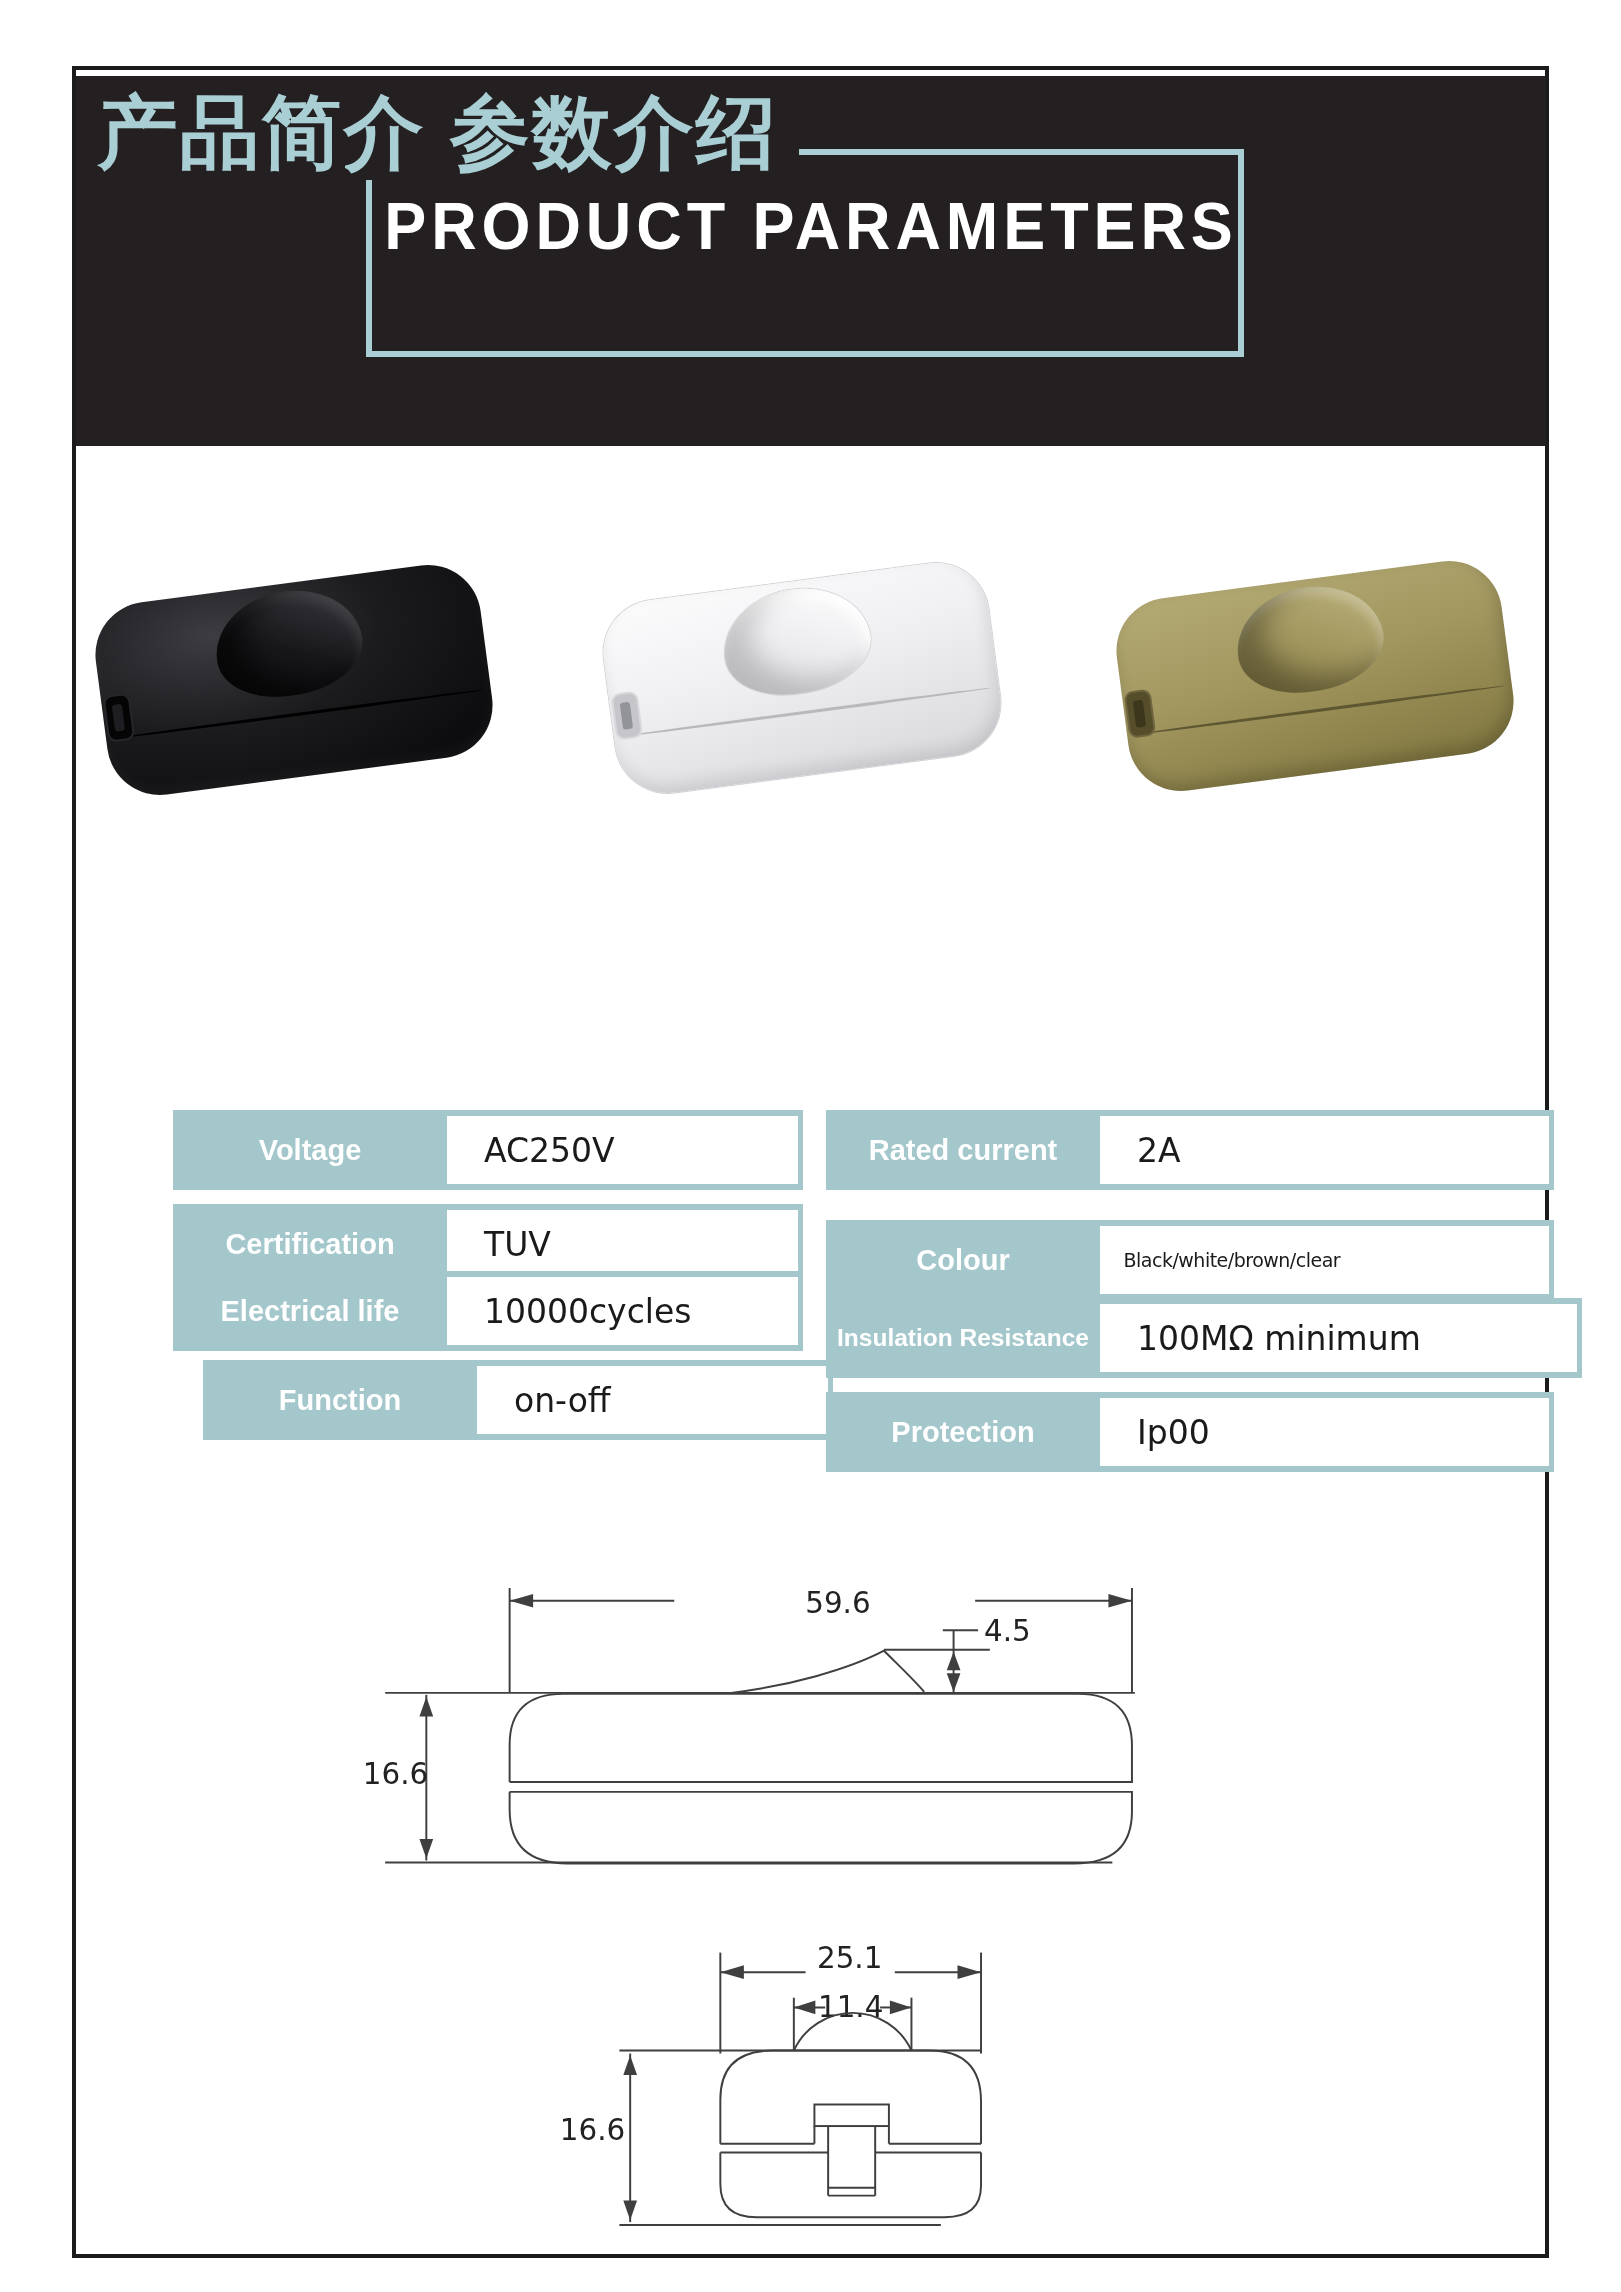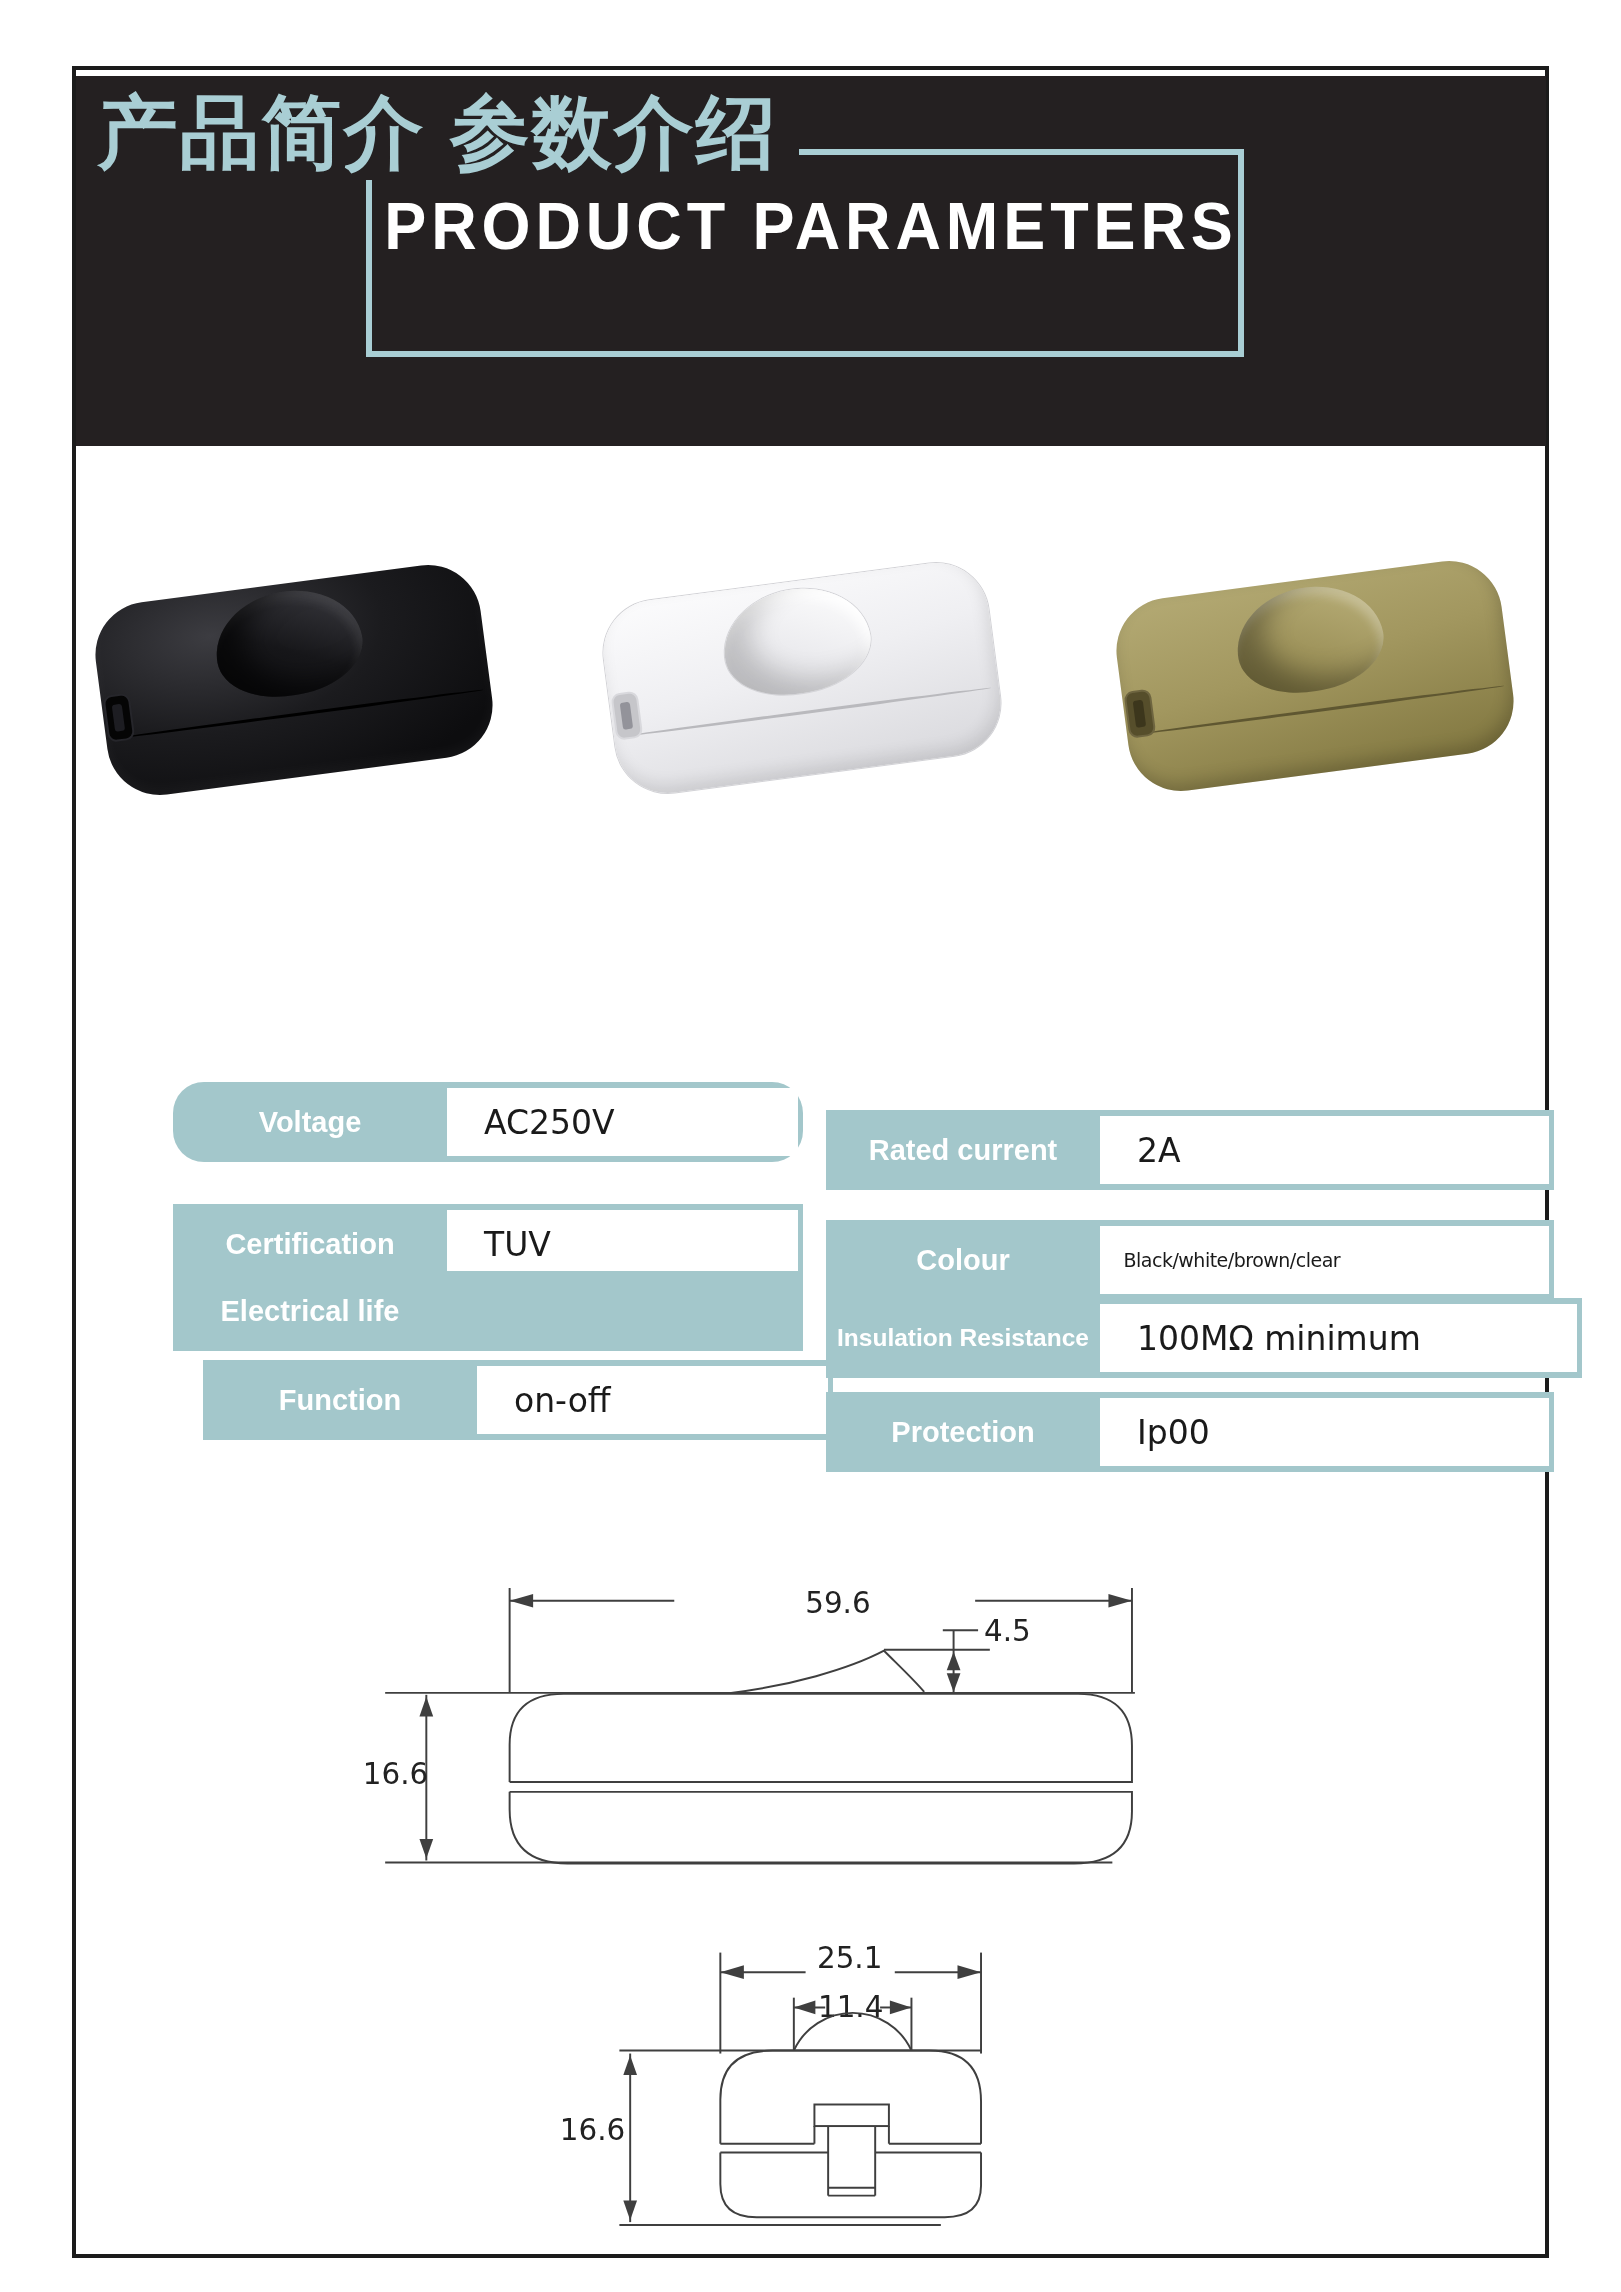--- a/index.html
+++ b/index.html
@@ -122,30 +122,31 @@
 <div class="switch sw-khaki" style="left:1119px;top:563px;">
   <div class="sw-body">
     <div class="seam"></div>
     <div class="rocker"></div>
     <div class="cordhole">
         <i></i>
       </div>
   </div>
 </div>
 
-<div class="spec-row col-left" style="top:1082px;border-radius:31px;">
+<div class="spec-row col-left" style="top:1110px;">
   <div class="lbl">Voltage</div>
   <div class="val">AC250V</div>
 </div>
 <div class="spec-row col-left" style="top:1204px;">
   <div class="lbl">Certification</div>
   <div class="val">TUV</div>
 </div>
 <div class="spec-row col-left" style="top:1264px;margin-top:7px;">
   <div class="lbl">Electrical life</div>
+  <div class="val">10000cycles</div>
 </div>
 <div class="spec-row col-left" style="top:1360px;margin-left:30px;">
   <div class="lbl">Function</div>
   <div class="val">on-off</div>
 </div>
 
 <div class="spec-row col-right" style="top:1110px;">
   <div class="lbl">Rated current</div>
   <div class="val">2A</div>
 </div>

